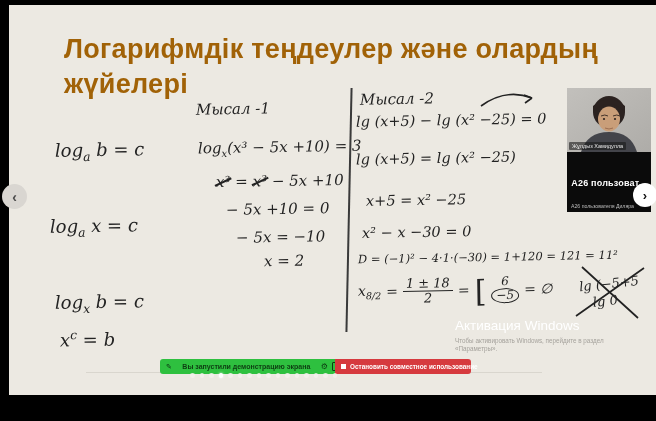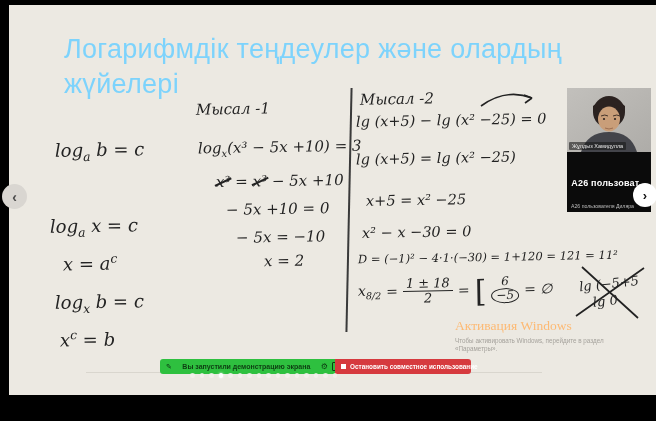--- a/index.html
+++ b/index.html
@@ -1,22 +1,22 @@
 <!DOCTYPE html>
 <html><head>
 <meta charset="utf-8">
 <style>
   html,body{margin:0;padding:0;background:#000;}
   #screen{position:relative;width:656px;height:421px;background:#000;overflow:hidden;
           font-family:"Liberation Sans",sans-serif;}
   #stage{position:absolute;left:9px;top:5px;width:647px;height:390px;background:#ece9e2;}
   .abs{position:absolute;}
   
-  .title{left:64px;top:32px;width:585px;font-size:27px;line-height:35px;color:#7dd3fc;
-         letter-spacing:.3px;font-weight:400;}
+  .title{left:64px;top:32px;width:585px;font-size:27px;line-height:35px;color:#a16207;
+         letter-spacing:.3px;font-weight:700;}
   
   .hw{font-family:"DejaVu Serif",serif;font-style:italic;color:#232323;white-space:nowrap;
       transform:rotate(-1deg);}
   .hw sub{font-size:68%;}
   .hw sup{font-size:68%;}
   .fs18{font-size:18px;} .fs15{font-size:15px;} .fs14{font-size:14.5px;}
   .fs13{font-size:13px;} .fs11{font-size:11.5px;}
   .struck{position:relative;display:inline-block;}
   .struck::after{content:"";position:absolute;left:-2px;right:-2px;top:46%;height:1.6px;
                  background:#222;transform:rotate(-24deg);}
@@ -26,21 +26,21 @@
   .frac{display:inline-flex;flex-direction:column;align-items:center;line-height:1.05;}
   .frac .num{border-bottom:1.4px solid #222;padding:0 3px;font-size:13px;}
   .frac .den{font-size:13px;}
   .bracket{font-size:30px;font-style:normal;line-height:26px;transform:translateY(2px);}
   .rootstack{display:inline-flex;flex-direction:column;align-items:flex-start;line-height:1.1;}
   .rootstack .r1{font-size:12px;margin-left:10px;}
   .circ{border:1.3px solid #222;border-radius:50%;padding:0 4px;font-size:12px;}
   .crossnote{transform:rotate(-6deg);line-height:1.3;}
   .crossnote .cn2{margin-left:12px;}
   
-  .wm-title{font-size:13.5px;color:#fdba74;font-family:Liberation Serif, serif;}
+  .wm-title{font-size:13.5px;color:#ffffff;}
   .wm-sub{font-size:6.3px;color:#a5a29c;}
   
   .cam{left:567px;top:88px;width:84px;height:124px;background:#0b0b0b;}
   .cam-video{position:absolute;left:0;top:0;width:84px;height:64px;overflow:hidden;background:#b7b5b1;}
   .nametag{position:absolute;left:2px;bottom:2px;background:rgba(25,25,25,.6);color:#e8e8e8;
            font-size:5.5px;padding:1px 3px;border-radius:1px;}
   .cam-panel{position:absolute;left:0;top:64px;width:84px;height:60px;background:#0b0b0b;}
   .cam-title{position:absolute;top:26px;width:100%;text-align:center;color:#fff;
              font-weight:bold;font-size:9px;letter-spacing:.2px;}
   .cam-sub{position:absolute;left:4px;bottom:3px;color:#bdbdbd;font-size:5.2px;}
@@ -71,21 +71,20 @@
 </head>
 <body>
 
 <div id="screen">
   <div id="stage" style="background: rgb(236, 233, 226);"></div>
 
   <div class="abs title">Логарифмдік теңдеулер және олардың жүйелері</div>
 
   <div class="abs hw fs18" style="left:55px;top:138px;"><span>log</span><sub>a</sub><sup></sup><span> b = c</span></div>
   <div class="abs hw fs18" style="left:50px;top:214px;"><span>log</span><sub>a</sub><sup></sup><span> x = c</span></div>
-  <div class="abs hw fs18" style="left:63px;top:252px;"><span>x = a</span><sub></sub><sup>c</sup><span></span></div>
   <div class="abs hw fs18" style="left:55px;top:290px;"><span>log</span><sub>x</sub><sup></sup><span> b = c</span></div>
   <div class="abs hw fs18" style="left:60px;top:328px;text-align:center;"><span>x</span><sub></sub><sup>c</sup><span> = b</span></div>
 
   <div class="abs hw fs15" style="left:196px;top:100px;">Мысал -1</div>
   <div class="abs hw fs15" style="left:198px;top:138px;"><span>log</span><sub>x</sub><span>(x³ − 5x +10) = 3</span></div>
   <div class="abs hw fs15" style="left:216px;top:172px;"><span class="struck">x³</span><span> = </span><span class="struck">x³</span><span> − 5x +10</span></div>
   <div class="abs hw fs15" style="left:226px;top:200px;">− 5x +10 = 0</div>
   <div class="abs hw fs15" style="left:236px;top:228px;">− 5x = −10</div>
   <div class="abs hw fs15" style="left:264px;top:252px;">x = 2</div>
 

